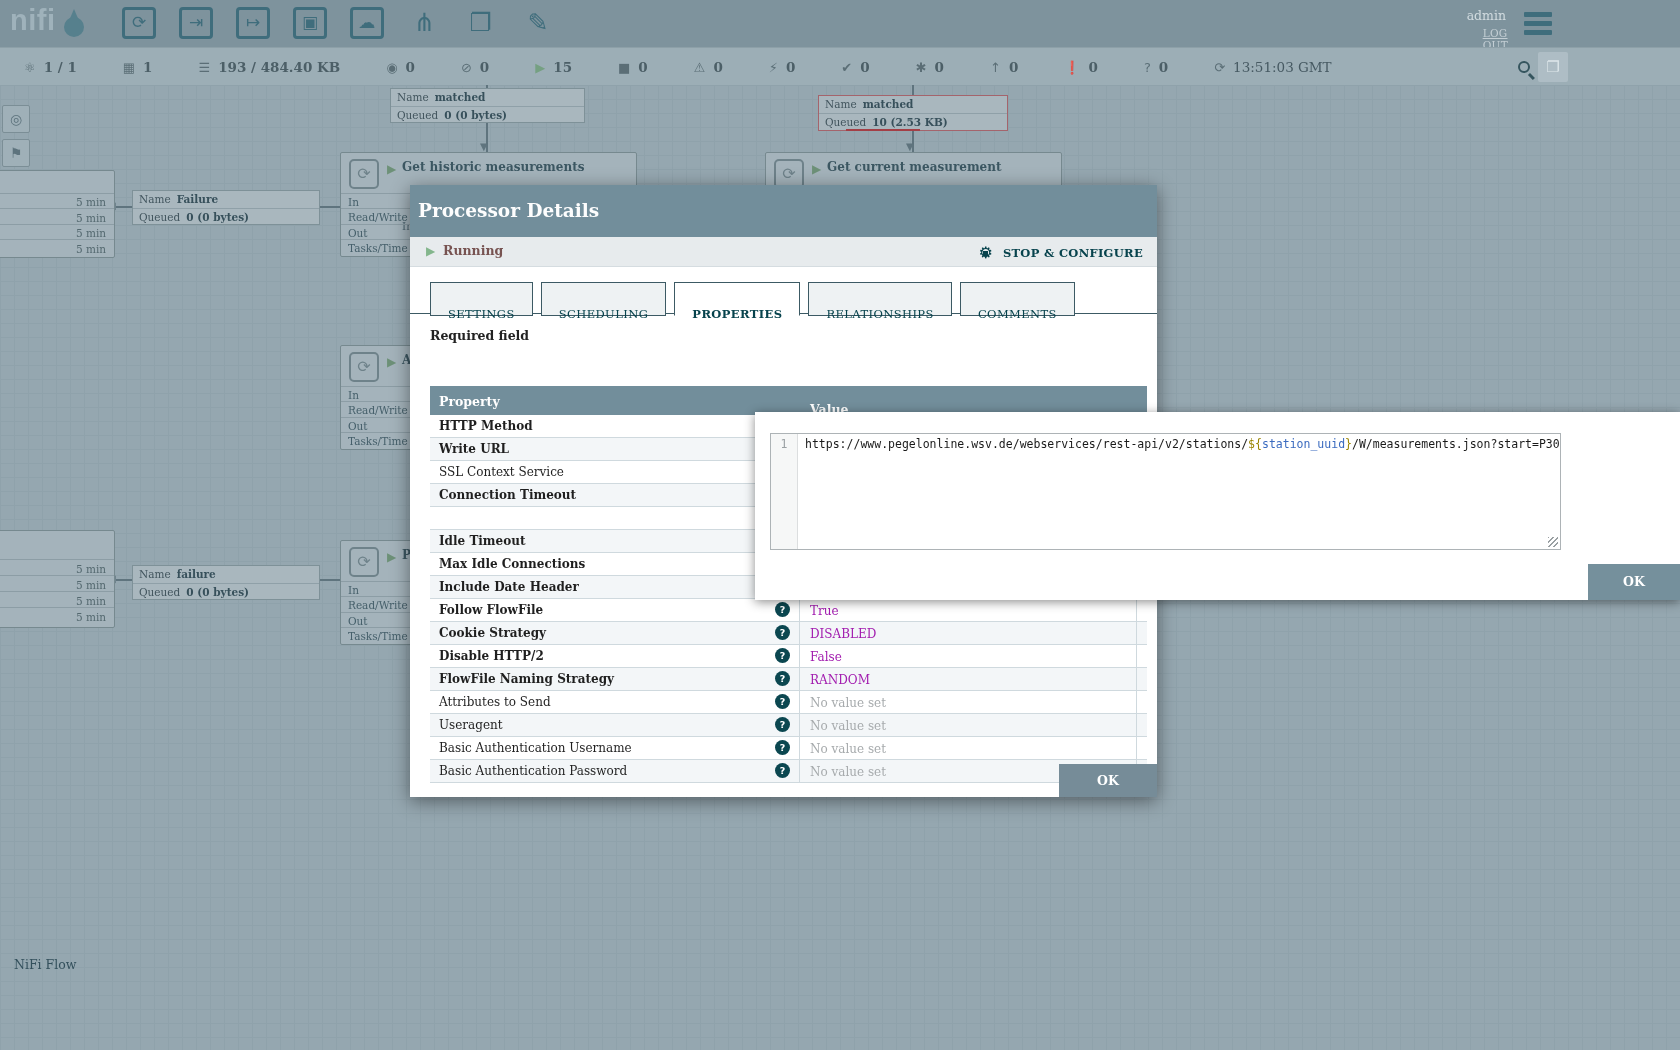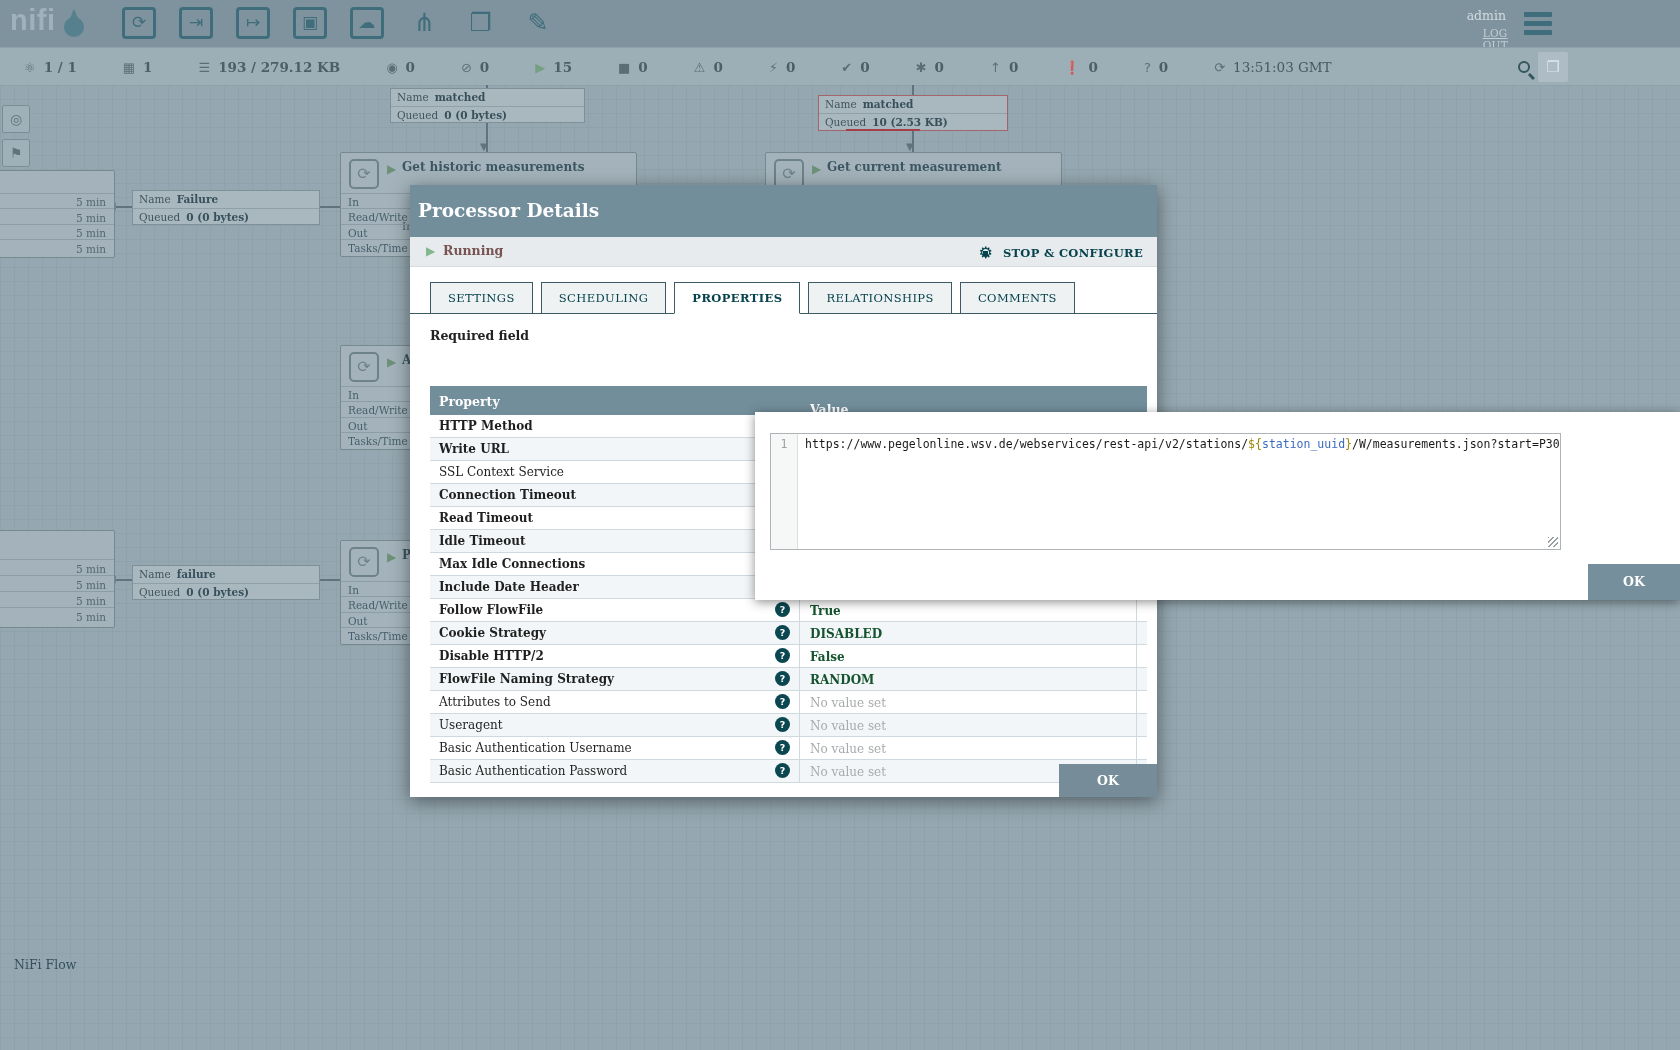--- a/index.html
+++ b/index.html
@@ -75,37 +75,37 @@
   #dlg-header { position:absolute; left:0; top:0; width:100%; height:52px; background:#728e9b; }
   #dlg-title { position:absolute; left:8px; top:0; line-height:52px; font-size:18.5px; font-weight:bold; color:#fdfdfd; }
   #dlg-status { position:absolute; left:0; top:52px; width:100%; height:30px; background:#e7ebed; border-bottom:1px solid #d5dce0; }
   #run-glyph { position:absolute; left:16px; top:7px; font-family:"DejaVu Sans", sans-serif; font-size:12px; color:#83b68c; }
   #run-label { position:absolute; left:33px; top:6px; font-size:12.5px; font-weight:bold; color:#775351; }
   #stopcfg { position:absolute; right:14px; top:5px; height:20px; cursor:pointer; }
   #stopcfg .gear { position:relative; display:inline-block; font-family:"DejaVu Sans", sans-serif; font-size:16px; color:#07434d; vertical-align:middle; margin-right:5px; }
   #stopcfg .gear::after { content:""; position:absolute; left:5px; top:8px; width:5px; height:5px; background:#07434d; }
   #stopcfg .lbl { font-size:11.5px; font-weight:bold; color:#07434d; letter-spacing:0.3px; vertical-align:middle; }
   #tabsbar { position:absolute; left:0; top:97px; width:100%; height:32px; padding-left:20px; border-bottom:1px solid #3c5a64; }
-  .tab { display:inline-block; height:32px; line-height:30px; padding:0 17px; margin-right:3px; margin-bottom:-1px;
+  .tab { display:inline-block; height:32px; line-height:30px; padding:16px 17px; margin-right:3px; margin-bottom:-1px;
          border:1px solid #3c5a64; background:#eef2f3; font-size:11.5px; color:#07434d; letter-spacing:0.4px; cursor:pointer; }
   .tab.sel { background:#fff; border-bottom:1px solid #fff; border-width:1px; font-weight:bold; }
   #required-note { position:absolute; left:20px; top:143px; font-size:12.5px; font-weight:bold; color:#222; }
   #theader { position:absolute; left:20px; top:201px; width:717px; height:32px; background:#728e9b; color:#fff; font-size:12.5px; font-weight:bold; }
   #theader .hprop { position:absolute; left:9px; top:0; line-height:32px; }
   #theader .hval  { position:absolute; left:380px; top:8px; line-height:32px;text-decoration:underline; }
   #tbody { position:absolute; left:20px; top:230px; width:717px; }
   .prow { display:flex; height:23px; border-bottom:1px solid #cfd9de; background:#fff; }
   .prow:nth-child(even) { background:#f3f6f8; }
   .pcell { position:relative; width:370px; border-right:1px solid #cfd9de; }
   .pname { position:absolute; left:9px; top:0; line-height:22px; font-size:12px; color:#1f1f1f; white-space:nowrap; }
   .pname.req { font-weight:bold; }
   .help { position:absolute; right:9px; top:3px; width:15px; height:15px; border-radius:50%; background:#0b4750; color:#fff;
           font-size:9.5px; font-weight:bold; text-align:center; line-height:15px; font-family:"DejaVu Sans", sans-serif; cursor:pointer; }
   .vcell { position:relative; width:337px; border-right:1px solid #cfd9de; padding-left:10px; line-height:22px; cursor:pointer; }
-  .vcell .val { font-size:12px; font-weight:bold; color:#14532d; white-space:nowrap; }
+  .vcell .val { font-size:12px; font-weight:normal; color:#a21caf; white-space:nowrap; }
   .vcell .val.unset { font-weight:normal; color:#a7abad; }
   .fcell { flex:1; }
   #dlg-ok { position:absolute; right:0; bottom:0; width:98px; height:33px; background:#768c98; color:#fff; font-size:12.5px; font-weight:bold;
             text-align:center; line-height:33px; cursor:pointer; }
 
   
   #popup { position:absolute; left:755px; top:412px; width:925px; height:188px; background:#fff; z-index:20;
            box-shadow:0 2px 10px rgba(0,0,0,0.45); }
   #editor { position:absolute; left:15px; top:21px; width:791px; height:117px; border:1px solid #adb3b6; display:flex; background:#fff; }
   #gutter { width:27px; background:#f6f7f7; border-right:1px solid #dcdedf; text-align:center; padding-top:3px;
@@ -263,21 +263,21 @@
       <span class="sitem">
           <span class="sic">⚛</span>
           <span class="sval">1 / 1</span>
         </span>
       <span class="sitem">
           <span class="sic">▦</span>
           <span class="sval">1</span>
         </span>
       <span class="sitem">
           <span class="sic">☰</span>
-          <span class="sval">193 / 279.12 KB</span>
+          <span class="sval">193 / 484.40 KB</span>
         </span>
       <span class="sitem">
           <span class="sic">◉</span>
           <span class="sval">0</span>
         </span>
       <span class="sitem">
           <span class="sic">⊘</span>
           <span class="sval">0</span>
         </span>
       <span class="sitem">
@@ -376,24 +376,20 @@
         </div>
       <div class="prow">
           <div class="pcell">
             <span class="pname req">Connection Timeout</span>
             <span class="help">?</span>
           </div>
           <div class="vcell"><span class="val"></span></div>
           <div class="fcell"></div>
         </div>
       <div class="prow">
-          <div class="pcell">
-            <span class="pname req">Read Timeout</span>
-            <span class="help">?</span>
-          </div>
           <div class="vcell"><span class="val"></span></div>
           <div class="fcell"></div>
         </div>
       <div class="prow">
           <div class="pcell">
             <span class="pname req">Idle Timeout</span>
             <span class="help">?</span>
           </div>
           <div class="vcell"><span class="val"></span></div>
           <div class="fcell"></div>

